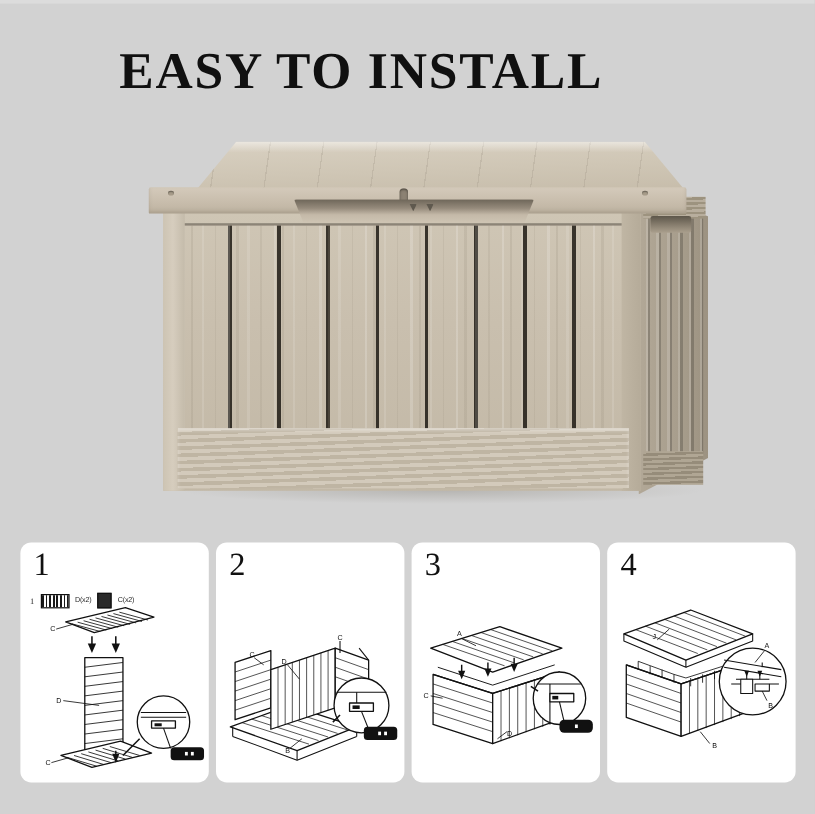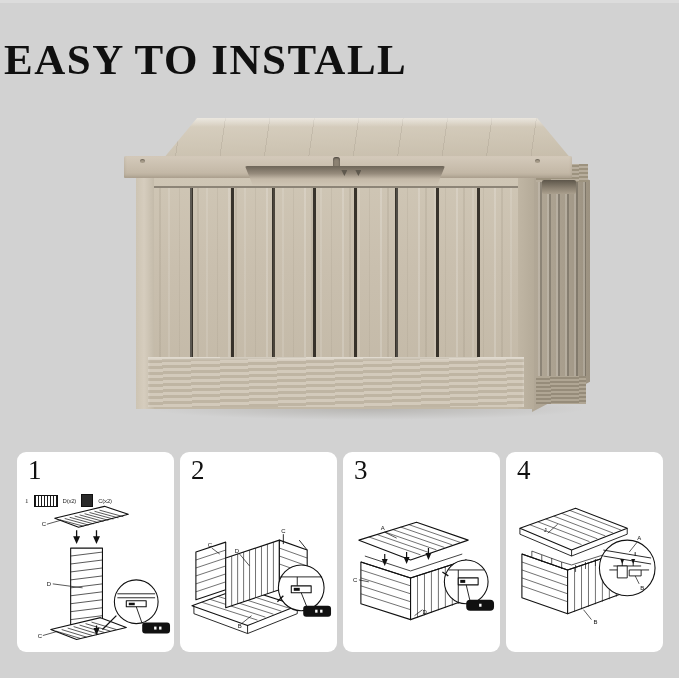--- a/index.html
+++ b/index.html
@@ -17,22 +17,23 @@
   .top-hairline {
     position: absolute;
     left: 0; top: 0;
     width: 679px; height: 3px;
     background: #dcdcdc;
   }
 
   
   .title {
     position: absolute;
-    left: 4px; top: 38px;
+    left: 16px; top: 38px;
     width: 570px;
+    text-align: center;
     font-family: "Liberation Serif", "DejaVu Serif", serif;
     font-weight: bold;
     font-size: 43px;
     letter-spacing: 1.5px;
     color: #101010;
     line-height: 1;
   }
 
   
   .hero {

